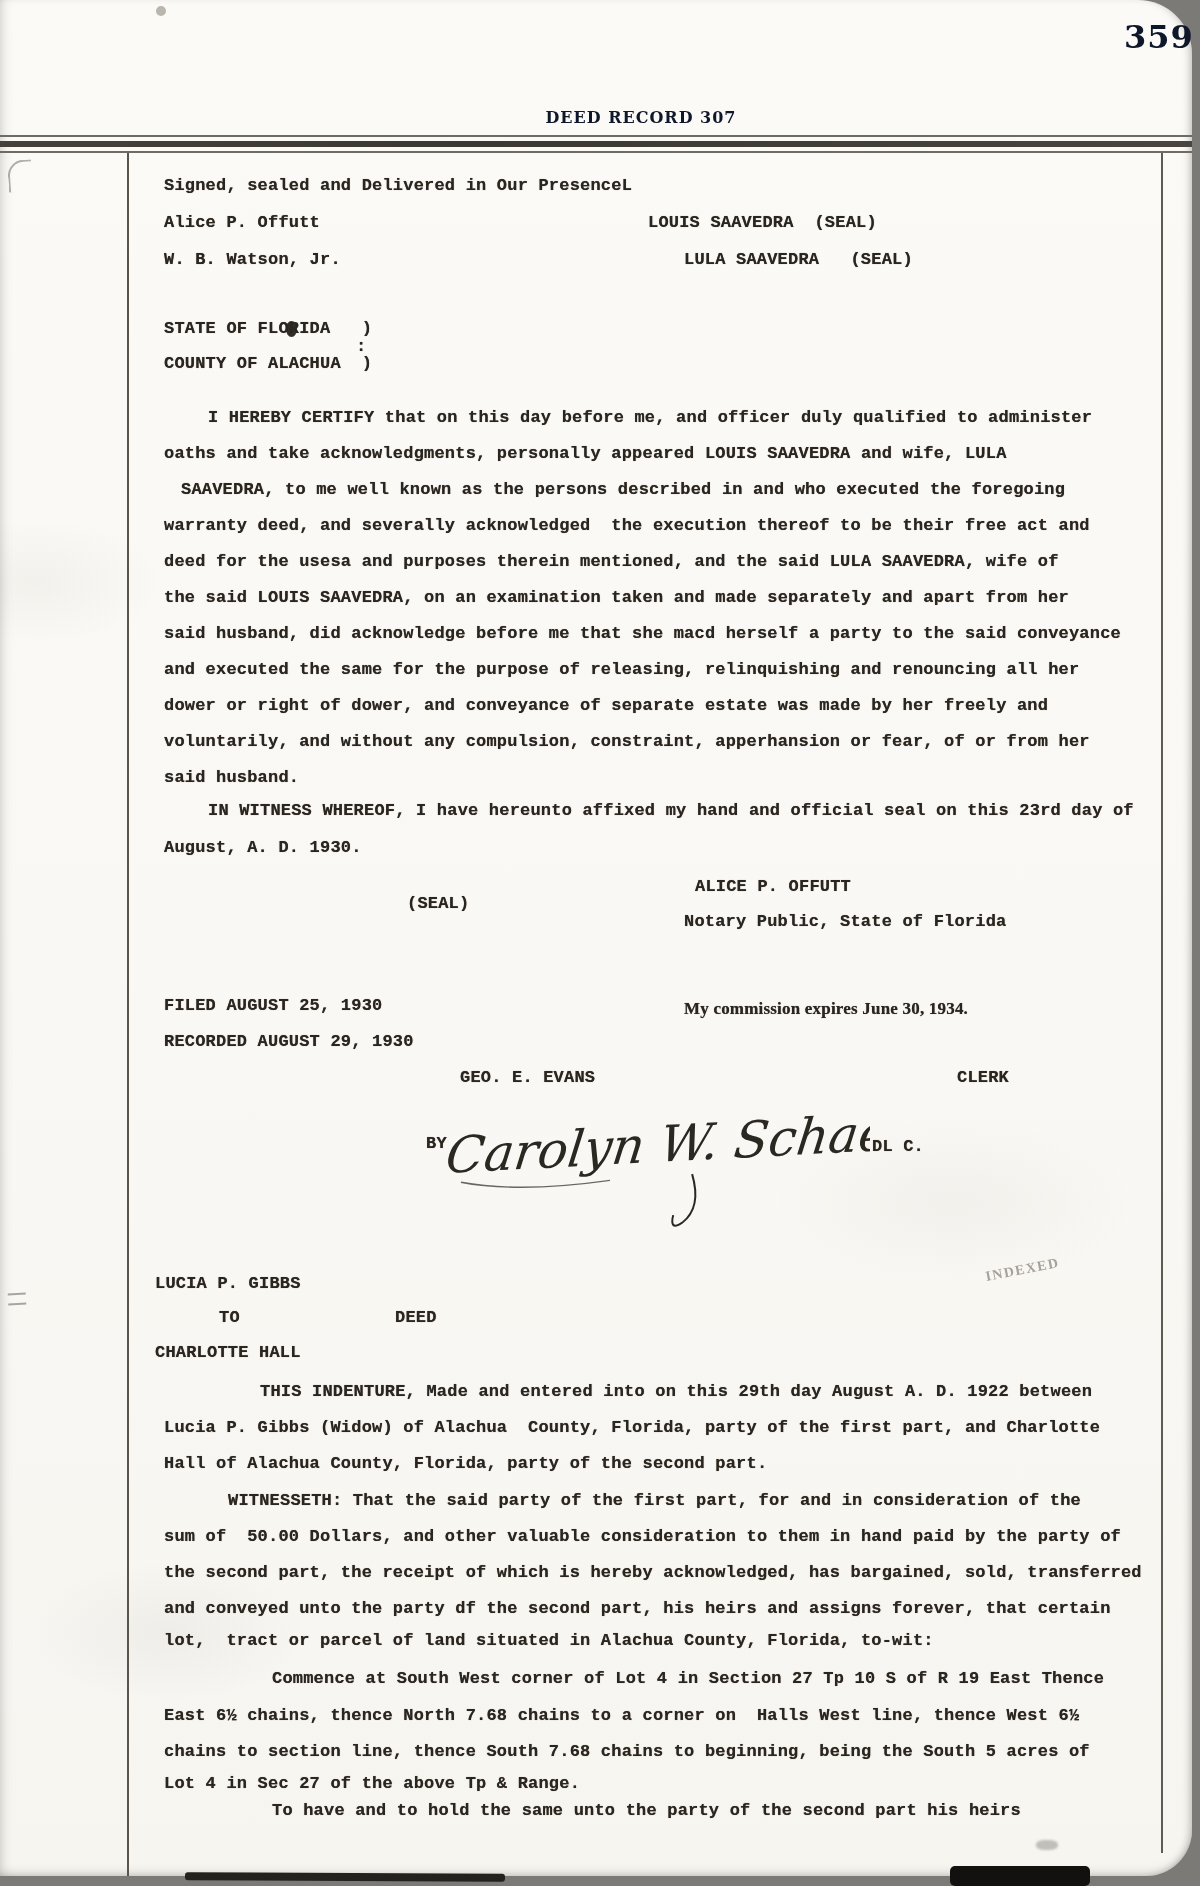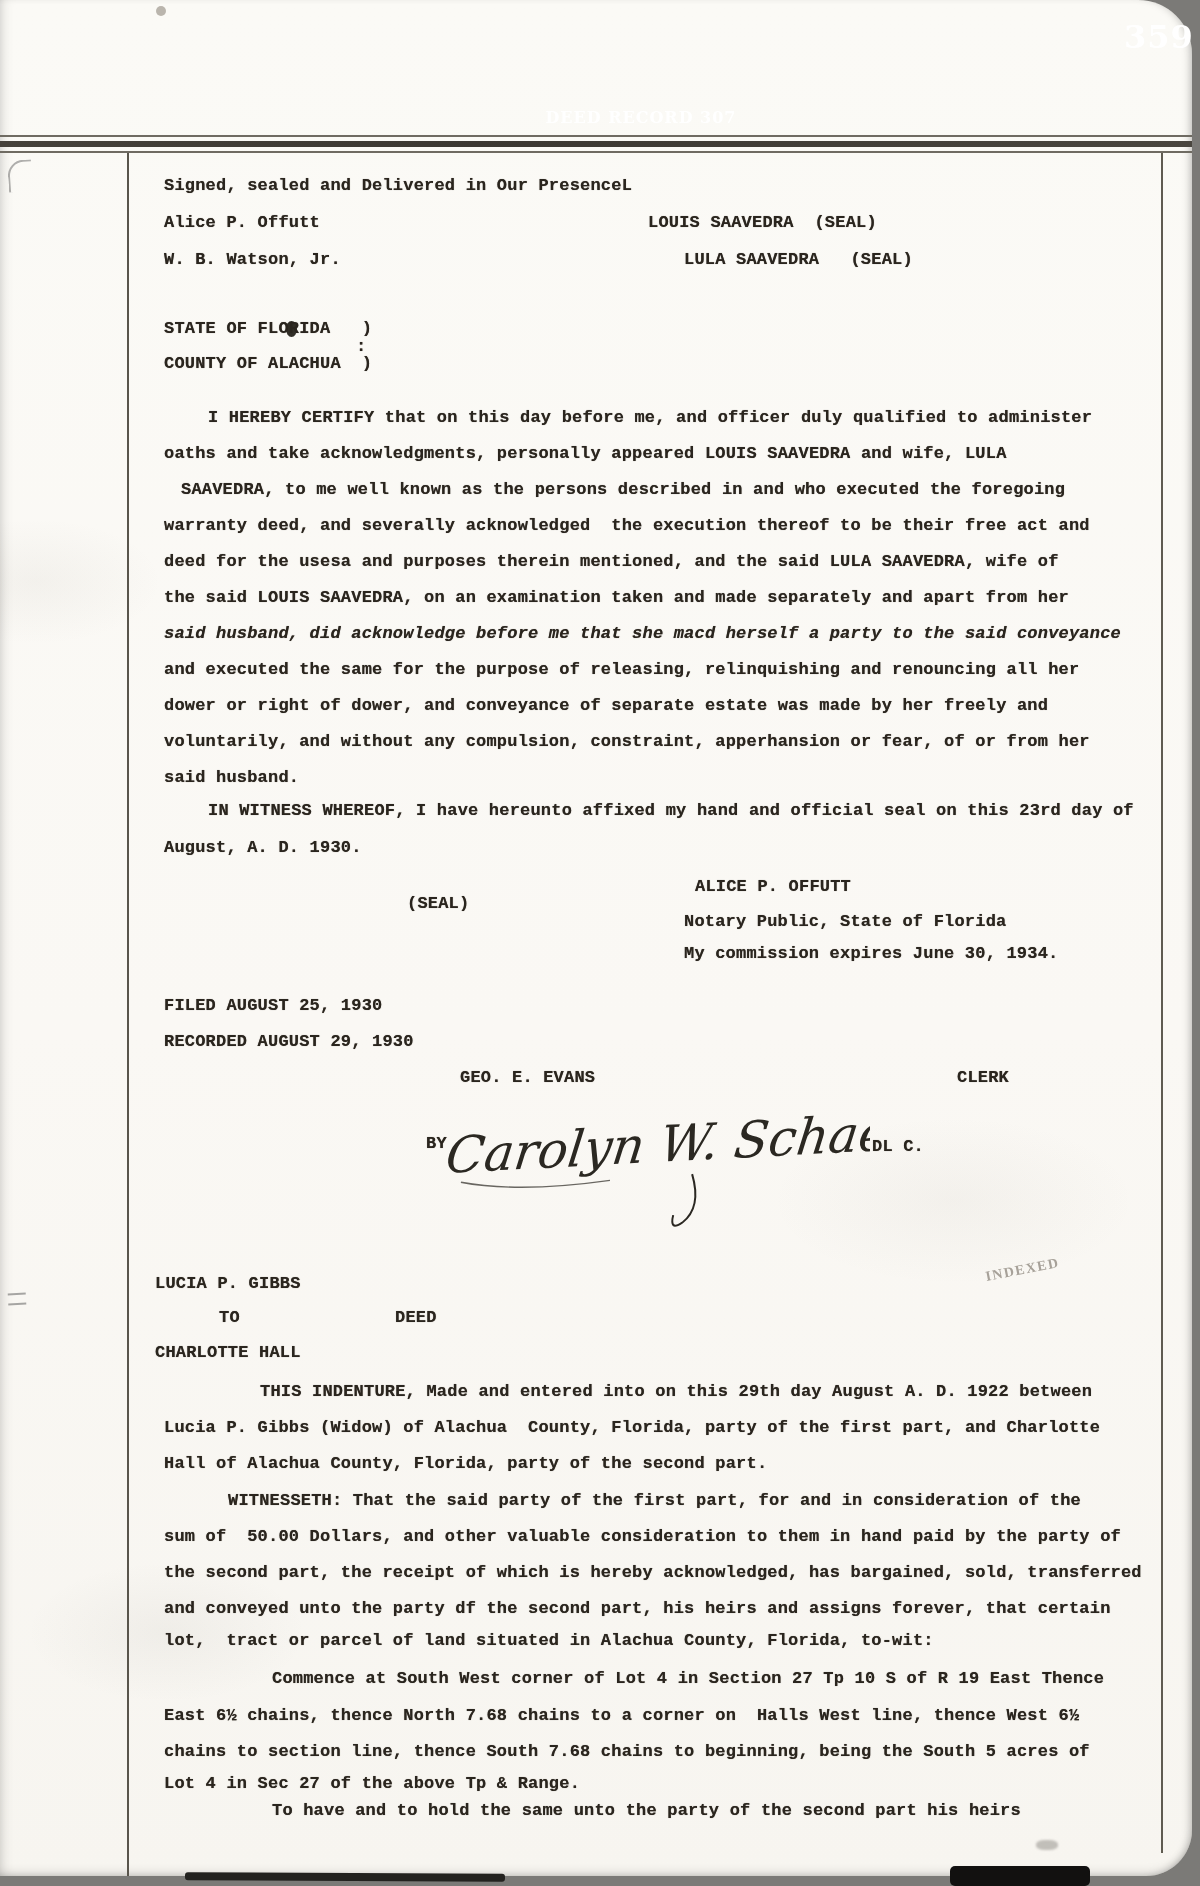--- a/index.html
+++ b/index.html
@@ -9,21 +9,21 @@
     background:
       radial-gradient(180px 90px at 3% 31%, rgba(120,110,95,.06), transparent 70%),
       radial-gradient(260px 120px at 80% 64%, rgba(120,110,95,.05), transparent 70%),
       radial-gradient(200px 100px at 14% 87%, rgba(100,95,85,.06), transparent 70%),
       linear-gradient(180deg,#fbfaf6 0%,#faf8f4 55%,#f7f5f0 100%);
     border-radius:0 54px 46px 0;
     box-shadow:inset -7px 0 10px -6px rgba(0,0,0,.28), inset 9px 0 14px -9px rgba(0,0,0,.20), inset 0 -8px 12px -8px rgba(0,0,0,.25);}
   .tw{position:absolute;font-family:"Liberation Mono",monospace;font-size:17px;font-weight:700;
       color:#2a251e;letter-spacing:.2px;white-space:pre;line-height:17px;
       text-shadow:0 0 .7px rgba(45,38,30,.75);}
-  .serif{font-family:"DejaVu Serif","Liberation Serif",serif;color:#ffffff;}
+  .serif{font-family:"DejaVu Serif","Liberation Serif",serif;color:#0f172a;}
   .rule{position:absolute;left:0;width:1192px;}
   .vrule{position:absolute;width:2px;}
   .stamp{position:absolute;font-family:"Liberation Serif",serif;font-size:14px;font-weight:700;
       color:#99938a;letter-spacing:1.5px;transform:rotate(-11deg);opacity:.85;}
   .pencil{position:absolute;opacity:.45;}
   .sig{position:absolute;}
 </style>
 </head>
 <body>
 
@@ -56,33 +56,33 @@
   <div class="tw" style="left:164px;top:320px;">STATE OF FLORIDA   )</div>
   <div class="tw" style="left:356px;top:338px;">:</div>
   <div class="tw" style="left:164px;top:355px;">COUNTY OF ALACHUA  )</div>
 
   <div class="tw" style="left:208px;top:409px;">I HEREBY CERTIFY that on this day before me, and officer duly qualified to administer</div>
   <div class="tw" style="left:164px;top:445px;">oaths and take acknowledgments, personally appeared LOUIS SAAVEDRA and wife, LULA</div>
   <div class="tw" style="left:181px;top:481px;">SAAVEDRA, to me well known as the persons described in and who executed the foregoing</div>
   <div class="tw" style="left:164px;top:517px;">warranty deed, and severally acknowledged  the execution thereof to be their free act and</div>
   <div class="tw" style="left:164px;top:553px;">deed for the usesa and purposes therein mentioned, and the said LULA SAAVEDRA, wife of</div>
   <div class="tw" style="left:164px;top:589px;">the said LOUIS SAAVEDRA, on an examination taken and made separately and apart from her</div>
-  <div class="tw" style="left:164px;top:625px;font-style:italic;">said husband, did acknowledge before me that she macd herself a party to the said conveyance</div>
+  <div class="tw" style="left:164px;top:625px;">said husband, did acknowledge before me that she macd herself a party to the said conveyance</div>
   <div class="tw" style="left:164px;top:661px;">and executed the same for the purpose of releasing, relinquishing and renouncing all her</div>
   <div class="tw" style="left:164px;top:697px;">dower or right of dower, and conveyance of separate estate was made by her freely and</div>
   <div class="tw" style="left:164px;top:733px;">voluntarily, and without any compulsion, constraint, apperhansion or fear, of or from her</div>
   <div class="tw" style="left:164px;top:769px;">said husband.</div>
 
   <div class="tw" style="left:208px;top:802px;">IN WITNESS WHEREOF, I have hereunto affixed my hand and official seal on this 23rd day of</div>
   <div class="tw" style="left:164px;top:839px;">August, A. D. 1930.</div>
 
   <div class="tw" style="left:695px;top:878px;">ALICE P. OFFUTT</div>
   <div class="tw" style="left:407px;top:895px;">(SEAL)</div>
   <div class="tw" style="left:684px;top:913px;">Notary Public, State of Florida</div>
-  <div class="tw" style="left:684px;top:945px;">My commission expires June 30, 1934.</div>
+  <div class="tw" style="left:684px;top:1000px;font-family:Liberation Serif, serif;">My commission expires June 30, 1934.</div>
 
   <div class="tw" style="left:164px;top:997px;">FILED AUGUST 25, 1930</div>
   <div class="tw" style="left:164px;top:1033px;">RECORDED AUGUST 29, 1930</div>
   <div class="tw" style="left:460px;top:1069px;">GEO. E. EVANS</div>
   <div class="tw" style="left:957px;top:1069px;">CLERK</div>
   <div class="tw" style="left:426px;top:1135px;">BY</div>
   <svg class="sig" style="left:440px;top:1080px;" width="430" height="150" viewBox="0 0 430 150">
     <g transform="rotate(-3 215 75) skewX(-10)">
       <text x="18" y="82" font-family="DejaVu Serif, Liberation Serif, serif" font-style="italic" font-size="50" fill="#2b2822">Carolyn W. Schaefer</text>
       <path d="M268,96 q14,34 -4,48 q-12,8 -10,-8" stroke="#2b2822" stroke-width="2" fill="none"></path>

